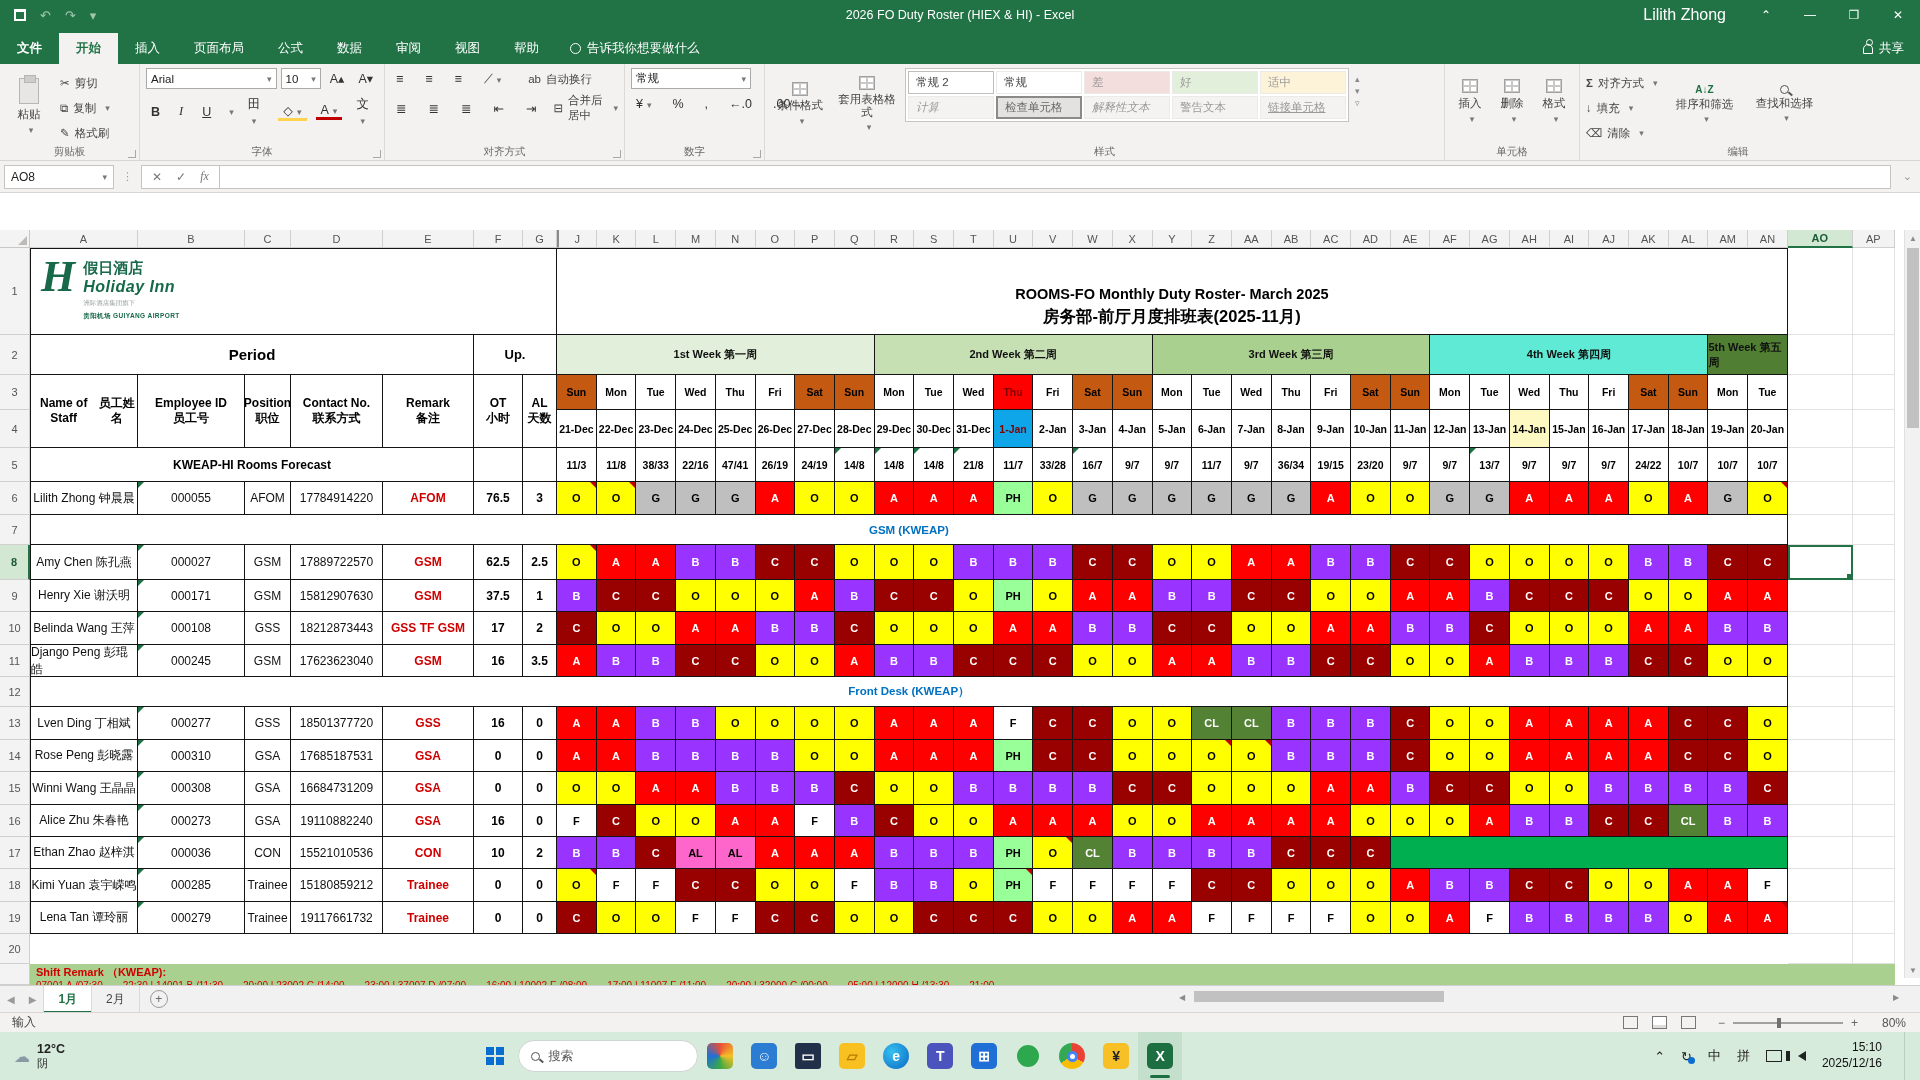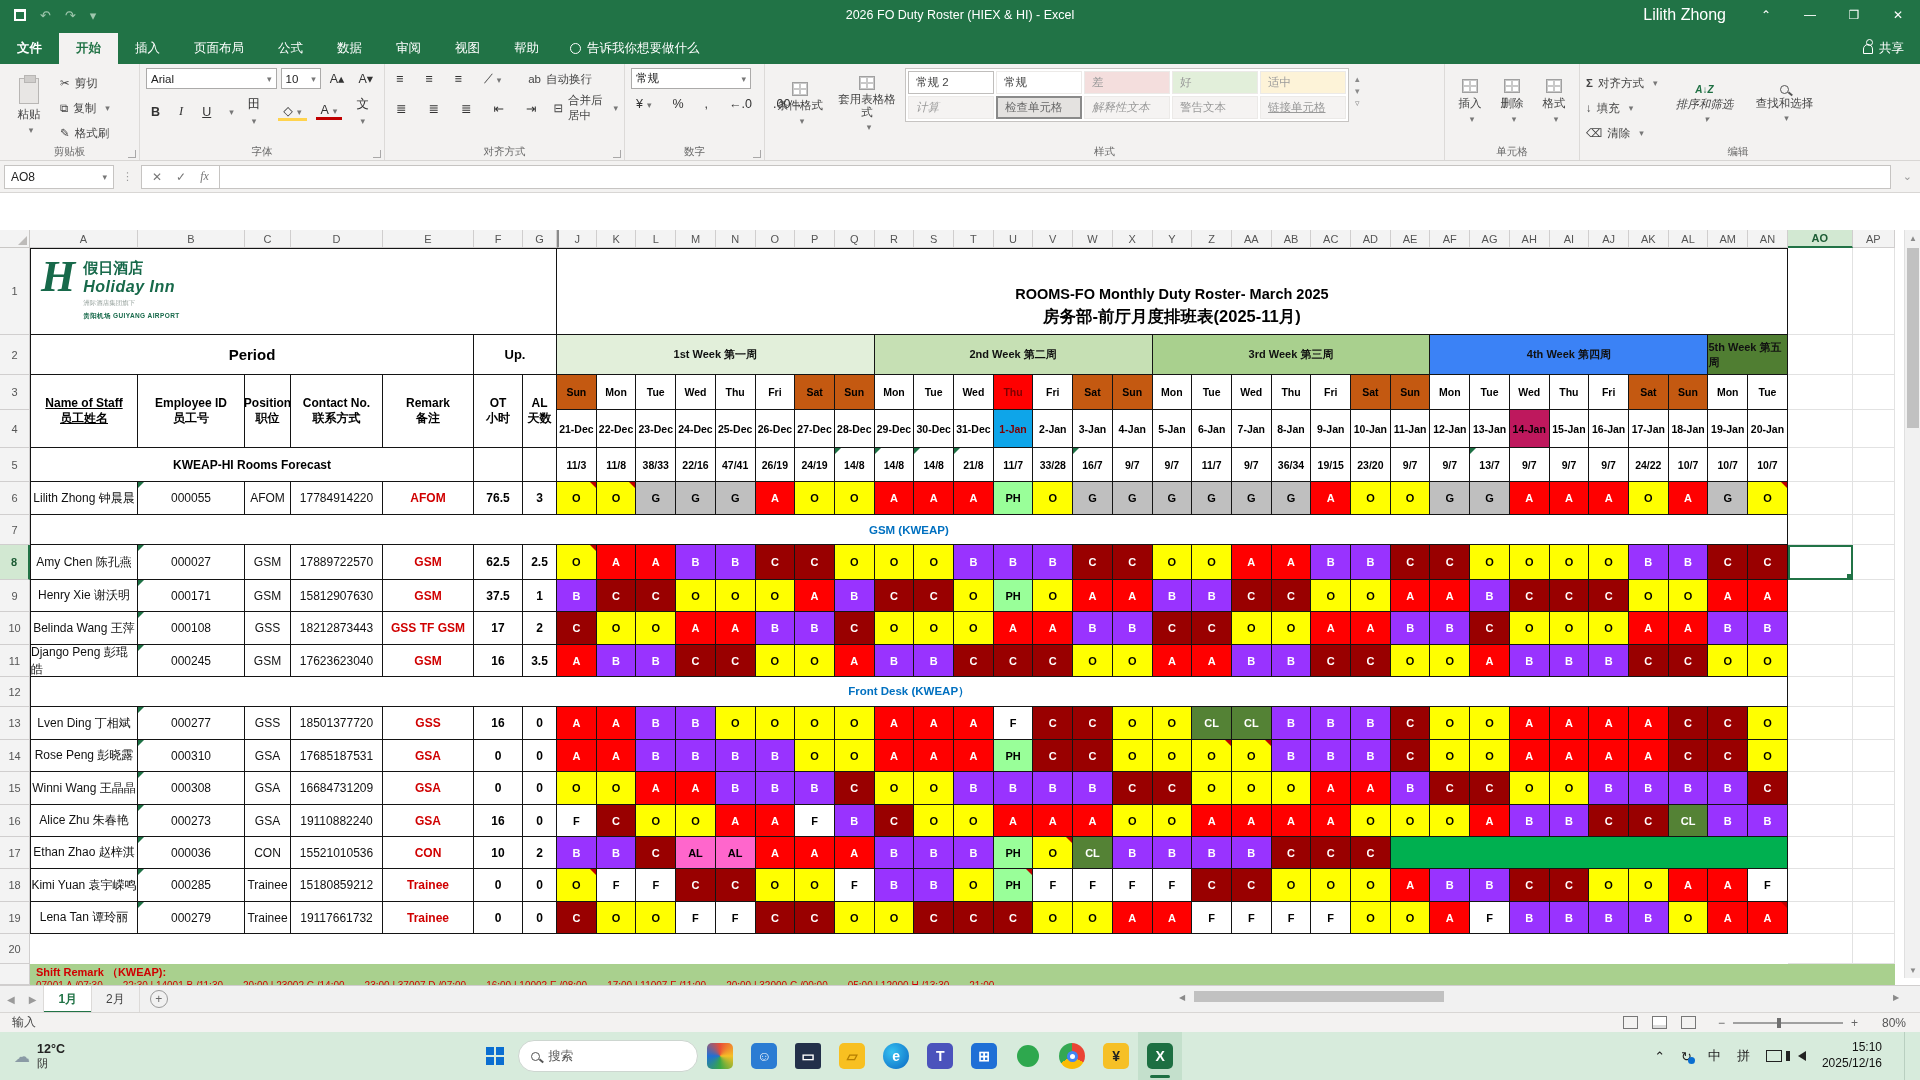--- a/index.html
+++ b/index.html
@@ -357,21 +357,21 @@
       <div class="row" style="gap:14px;align-items:flex-start;">
         <div class="editstack">
           <span class="miniline">
               <b>Σ</b> 
               <span>对齐方式</span> 
               <span class="ca">▾</span>
             </span>
           <span class="miniline gray">↓ <span>填充</span> <span class="ca">▾</span></span>
           <span class="miniline gray">⌫ <span>清除</span> <span class="ca">▾</span></span>
         </div>
-        <div class="bigbtn" style="width:66px;font-style:italic;">
+        <div class="bigbtn" style="width:66px;">
           <span style="font-size:10px;color:#1d6f42;font-weight:bold;">A↓Z</span>
           <span style="text-align:center;line-height:1.15;">排序和筛选</span>
             <span class="ca">▾</span>
         </div>
         <div class="bigbtn" style="width:66px;">
           <span class="mag"></span>
           <span style="text-align:center;line-height:1.15;">查找和选择</span>
             <span class="ca">▾</span>
         </div>
       </div>
@@ -509,23 +509,23 @@
         </div>
         <div class="cell bc bt titleblock" style="grid-area: 2 / 9 / span 1 / span 31;">
           <div class="t-en">ROOMS-FO Monthly Duty Roster- March 2025</div>
           <div class="t-cn">房务部-前厅月度排班表(2025-11月)</div>
         </div>
         <div class="cell bc bl" style="grid-area: 3 / 2 / span 1 / span 5; font-weight: bold; font-size: 15px;">Period</div>
         <div class="cell bc" style="grid-area: 3 / 7 / span 1 / span 2; font-weight: bold; font-size: 13px;">Up.</div>
         <div class="cell bc weeklbl" style="grid-area: 3 / 9 / span 1 / span 8; background: rgb(226, 239, 218);">1st Week 第一周</div>
         <div class="cell bc weeklbl" style="grid-area: 3 / 17 / span 1 / span 7; background: rgb(198, 224, 180);">2nd Week 第二周</div>
         <div class="cell bc weeklbl" style="grid-area: 3 / 24 / span 1 / span 7; background: rgb(169, 208, 142);">3rd Week 第三周</div>
-        <div class="cell bc weeklbl" style="grid-area: 3 / 31 / span 1 / span 7; background: #3b82f6;">4th Week 第四周</div>
+        <div class="cell bc weeklbl" style="grid-area: 3 / 31 / span 1 / span 7; background: #5eead4;">4th Week 第四周</div>
         <div class="cell bc weeklbl" style="grid-area: 3 / 38 / span 1 / span 2; background: rgb(80, 126, 50);">5th Week 第五周</div>
-        <div class="cell bc bl hdr2" style="grid-area: 4 / 2 / span 2 / span 1; flex-direction: column; text-decoration: underline;">
+        <div class="cell bc bl hdr2" style="grid-area: 4 / 2 / span 2 / span 1; flex-direction: row;">
           <div>Name of Staff</div>
           <div>员工姓名</div>
         </div>
         <div class="cell bc hdr2" style="grid-area: 4 / 3 / span 2 / span 1; flex-direction: column;">
           <div>Employee ID</div>
           <div>员工号</div>
         </div>
         <div class="cell bc hdr2" style="grid-area: 4 / 4 / span 2 / span 1; flex-direction: column;">
           <div>Position</div>
           <div>职位</div>
@@ -594,21 +594,21 @@
         <div class="cell bc datec" style="grid-area: 5 / 23 / span 1 / span 1; background: rgb(255, 255, 255); color: rgb(0, 0, 0);">4-Jan</div>
         <div class="cell bc datec" style="grid-area: 5 / 24 / span 1 / span 1; background: rgb(255, 255, 255); color: rgb(0, 0, 0);">5-Jan</div>
         <div class="cell bc datec" style="grid-area: 5 / 25 / span 1 / span 1; background: rgb(255, 255, 255); color: rgb(0, 0, 0);">6-Jan</div>
         <div class="cell bc datec" style="grid-area: 5 / 26 / span 1 / span 1; background: rgb(255, 255, 255); color: rgb(0, 0, 0);">7-Jan</div>
         <div class="cell bc datec" style="grid-area: 5 / 27 / span 1 / span 1; background: rgb(255, 255, 255); color: rgb(0, 0, 0);">8-Jan</div>
         <div class="cell bc datec" style="grid-area: 5 / 28 / span 1 / span 1; background: rgb(255, 255, 255); color: rgb(0, 0, 0);">9-Jan</div>
         <div class="cell bc datec" style="grid-area: 5 / 29 / span 1 / span 1; background: rgb(255, 255, 255); color: rgb(0, 0, 0);">10-Jan</div>
         <div class="cell bc datec" style="grid-area: 5 / 30 / span 1 / span 1; background: rgb(255, 255, 255); color: rgb(0, 0, 0);">11-Jan</div>
         <div class="cell bc datec" style="grid-area: 5 / 31 / span 1 / span 1; background: rgb(255, 255, 255); color: rgb(0, 0, 0);">12-Jan</div>
         <div class="cell bc datec" style="grid-area: 5 / 32 / span 1 / span 1; background: rgb(255, 255, 255); color: rgb(0, 0, 0);">13-Jan</div>
-        <div class="cell bc datec" style="grid-area: 5 / 33 / span 1 / span 1; background: #be185d; color: rgb(0, 0, 0); text-align: center;">14-Jan</div>
+        <div class="cell bc datec" style="grid-area: 5 / 33 / span 1 / span 1; background: #fef9c3; color: rgb(0, 0, 0); text-align: center;">14-Jan</div>
         <div class="cell bc datec" style="grid-area: 5 / 34 / span 1 / span 1; background: rgb(255, 255, 255); color: rgb(0, 0, 0);">15-Jan</div>
         <div class="cell bc datec" style="grid-area: 5 / 35 / span 1 / span 1; background: rgb(255, 255, 255); color: rgb(0, 0, 0);">16-Jan</div>
         <div class="cell bc datec" style="grid-area: 5 / 36 / span 1 / span 1; background: rgb(255, 255, 255); color: rgb(0, 0, 0);">17-Jan</div>
         <div class="cell bc datec" style="grid-area: 5 / 37 / span 1 / span 1; background: rgb(255, 255, 255); color: rgb(0, 0, 0);">18-Jan</div>
         <div class="cell bc datec" style="grid-area: 5 / 38 / span 1 / span 1; background: rgb(255, 255, 255); color: rgb(0, 0, 0);">19-Jan</div>
         <div class="cell bc datec" style="grid-area: 5 / 39 / span 1 / span 1; background: rgb(255, 255, 255); color: rgb(0, 0, 0);">20-Jan</div>
         <div class="cell bc bl" style="grid-area: 6 / 2 / span 1 / span 5; font-weight: bold; font-size: 12px;">KWEAP-HI Rooms Forecast</div>
         <div class="cell bc" style="grid-area: 6 / 7 / span 1 / span 1;"></div>
         <div class="cell bc" style="grid-area: 6 / 8 / span 1 / span 1;"></div>
         <div class="cell bc fcast" style="grid-area: 6 / 9 / span 1 / span 1;">11/3</div>

